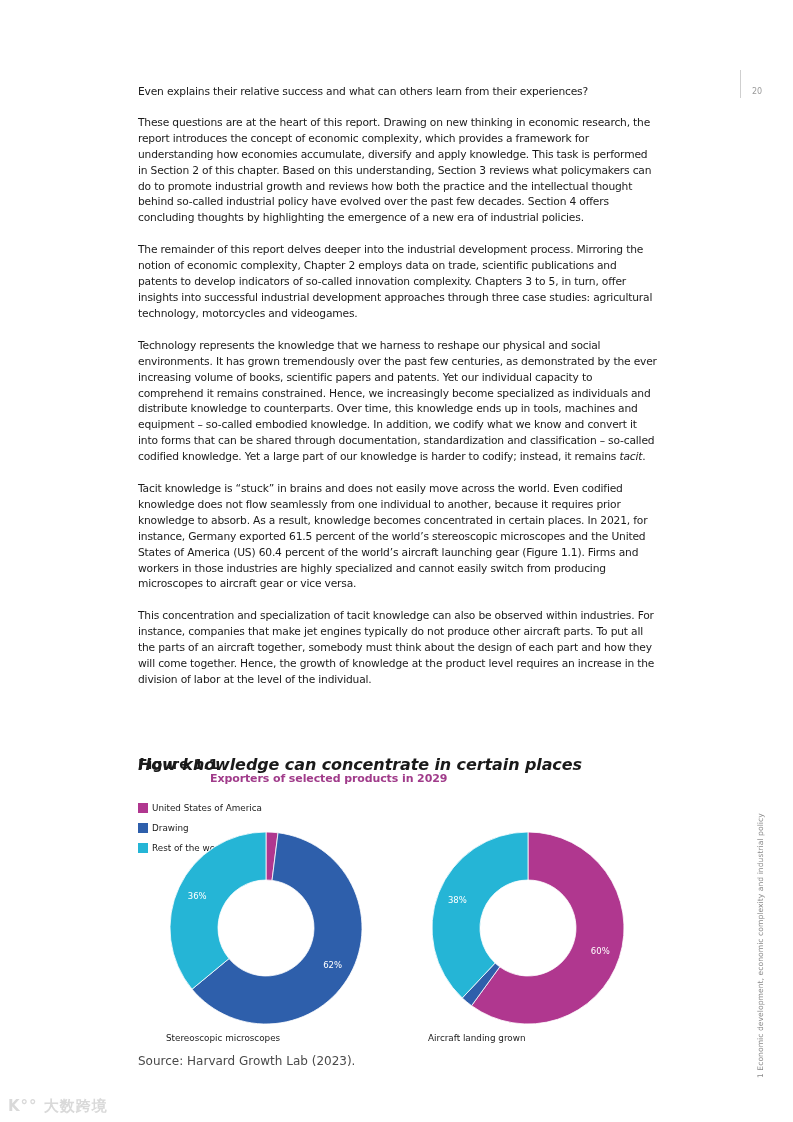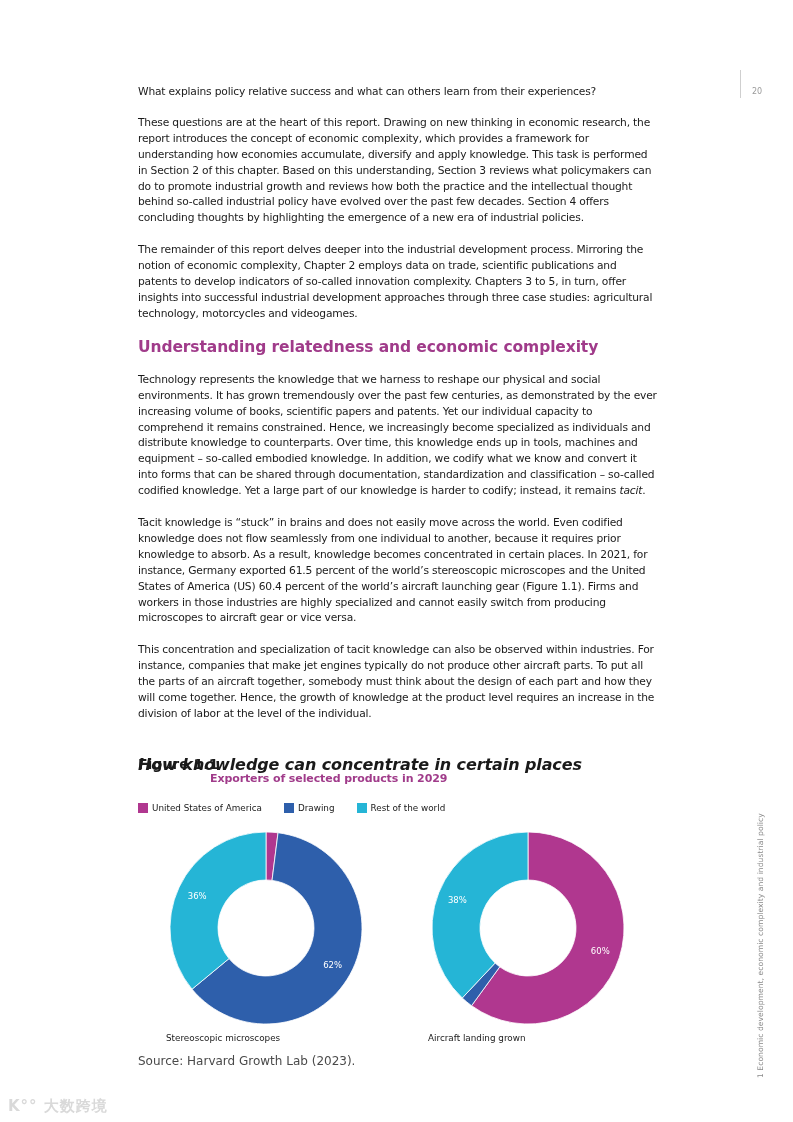--- a/index.html
+++ b/index.html
@@ -9,41 +9,40 @@
   .page-rule { position:absolute; left:740px; top:70px; width:1px; height:28px; background:#cfcfcf; }
   .side-running { position:absolute; left:756px; top:1078px; transform-origin:0 0; transform:rotate(-90deg);
                   font-size:7.6px; color:#8a8a8a; white-space:nowrap; letter-spacing:0.05px; }
   .content { position:absolute; left:138px; top:84px; width:520px; }
   p.body { margin:0 0 16px 0; font-size:10.7px; line-height:15.9px; letter-spacing:-0.18px; }
   p.body.first { margin-bottom:15px; }
   h2.section { margin:12px 0 16px 0; font-size:15.5px; font-weight:bold; color:#a03b8a; letter-spacing:-0.1px; }
   .fig-kicker { position:absolute; left:138px; top:755px; font-size:16px; font-style:italic; font-weight:bold; color:#1a1a1a; letter-spacing:-0.1px; }
   .fig-label { position:absolute; left:138px; top:756px; font-size:14px; font-weight:bold; color:#1a1a1a; }
   .fig-title { position:absolute; left:210px; top:772px; font-size:11px; font-weight:bold; color:#a03b8a; letter-spacing:-0.1px; }
-  .legend { position:absolute; left:138px; top:803px; display:flex; gap:22px; font-size:8.8px; color:#1a1a1a; }
+  .legend { position:absolute; left:138px; top:803px; display:flex; gap:10px; font-size:8.8px; color:#1a1a1a;flex-direction:column; }
   .legend-item { display:flex; align-items:center; gap:4px; }
   .swatch { width:10px; height:10px; display:inline-block; }
   svg.donuts { position:absolute; left:0; top:0; width:793px; height:1122px; pointer-events:none; }
   .chart-caption { position:absolute; font-size:8.8px; color:#1a1a1a; width:200px; }
   .source { position:absolute; left:138px; top:1054px; font-size:12px; color:#4a4a4a; }
   .watermark { position:absolute; left:8px; top:1097px; font-size:15px; color:#d9d9d9; font-weight:bold; letter-spacing:1px; }
   em { font-style:italic; }
 </style>
 </head>
 <body>
 
 <div class="page-rule"></div>
 <div class="page-number">20</div>
 <div class="side-running">1 Economic development, economic complexity and industrial policy</div>
 
 <div class="content">
-  <p class="body first">What explains policy relative success and what can others learn from their experiences?</p>
+  <p class="body first">Even explains their relative success and what can others learn from their experiences?</p>
   <p class="body">These questions are at the heart of this report. Drawing on new thinking in economic research, the report introduces the concept of economic complexity, which provides a framework for understanding how economies accumulate, diversify and apply knowledge. This task is performed in Section 2 of this chapter. Based on this understanding, Section 3 reviews what policymakers can do to promote industrial growth and reviews how both the practice and the intellectual thought behind so-called industrial policy have evolved over the past few decades. Section 4 offers concluding thoughts by highlighting the emergence of a new era of industrial policies.</p>
   <p class="body">The remainder of this report delves deeper into the industrial development process. Mirroring the notion of economic complexity, Chapter 2 employs data on trade, scientific publications and patents to develop indicators of so-called innovation complexity. Chapters 3 to 5, in turn, offer insights into successful industrial development approaches through three case studies: agricultural technology, motorcycles and videogames.</p>
-  <h2 class="section">Understanding relatedness and economic complexity</h2>
   <p class="body"><span>Technology represents the knowledge that we harness to reshape our physical and social environments. It has grown tremendously over the past few centuries, as demonstrated by the ever increasing volume of books, scientific papers and patents. Yet our individual capacity to comprehend it remains constrained. Hence, we increasingly become specialized as individuals and distribute knowledge to counterparts. Over time, this knowledge ends up in tools, machines and equipment – so-called embodied knowledge. In addition, we codify what we know and convert it into forms that can be shared through documentation, standardization and classification – so-called codified knowledge. Yet a large part of our knowledge is harder to codify; instead, it remains </span><em>tacit</em><span>.</span></p>
   <p class="body">Tacit knowledge is “stuck” in brains and does not easily move across the world. Even codified knowledge does not flow seamlessly from one individual to another, because it requires prior knowledge to absorb. As a result, knowledge becomes concentrated in certain places. In 2021, for instance, Germany exported 61.5 percent of the world’s stereoscopic microscopes and the United States of America (US) 60.4 percent of the world’s aircraft launching gear (Figure 1.1). Firms and workers in those industries are highly specialized and cannot easily switch from producing microscopes to aircraft gear or vice versa.</p>
   <p class="body">This concentration and specialization of tacit knowledge can also be observed within industries. For instance, companies that make jet engines typically do not produce other aircraft parts. To put all the parts of an aircraft together, somebody must think about the design of each part and how they will come together. Hence, the growth of knowledge at the product level requires an increase in the division of labor at the level of the individual.</p>
 </div>
 
 <div class="fig-kicker">How knowledge can concentrate in certain places</div>
 <div class="fig-label">Figure 1.1</div>
 <div class="fig-title">Exporters of selected products in 2029</div>
 
 <div class="legend">

